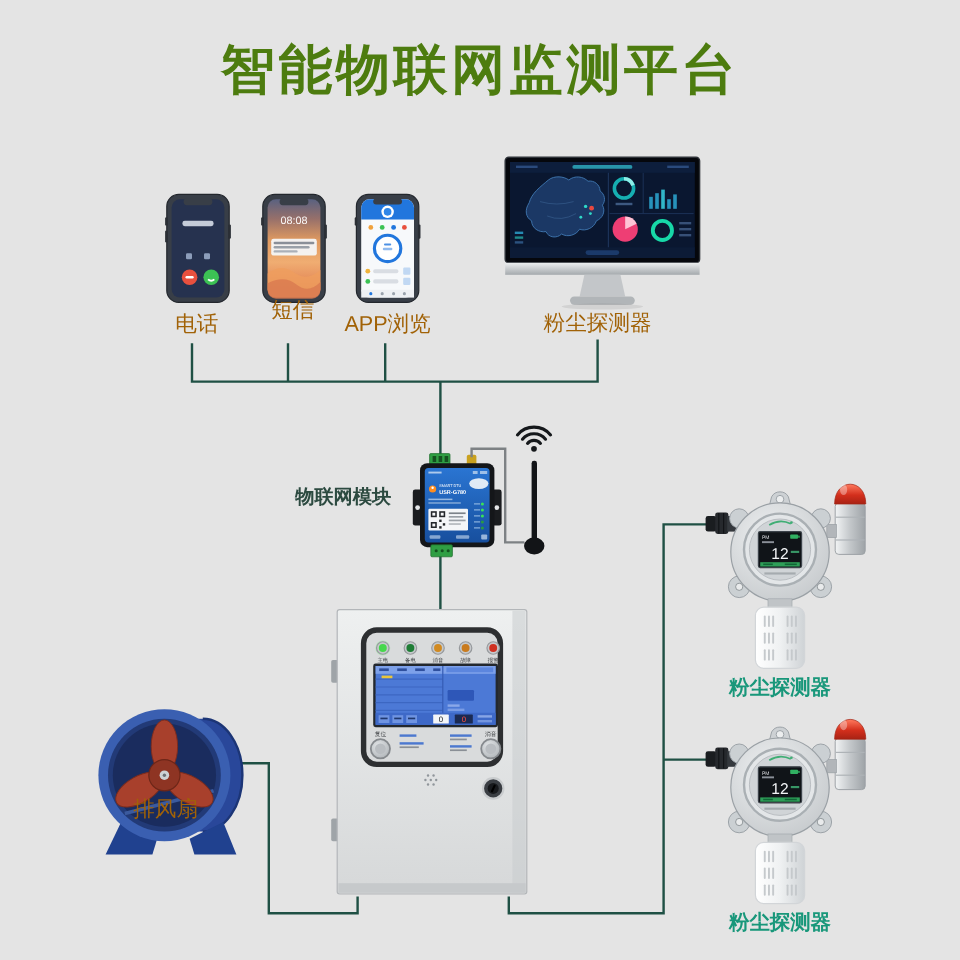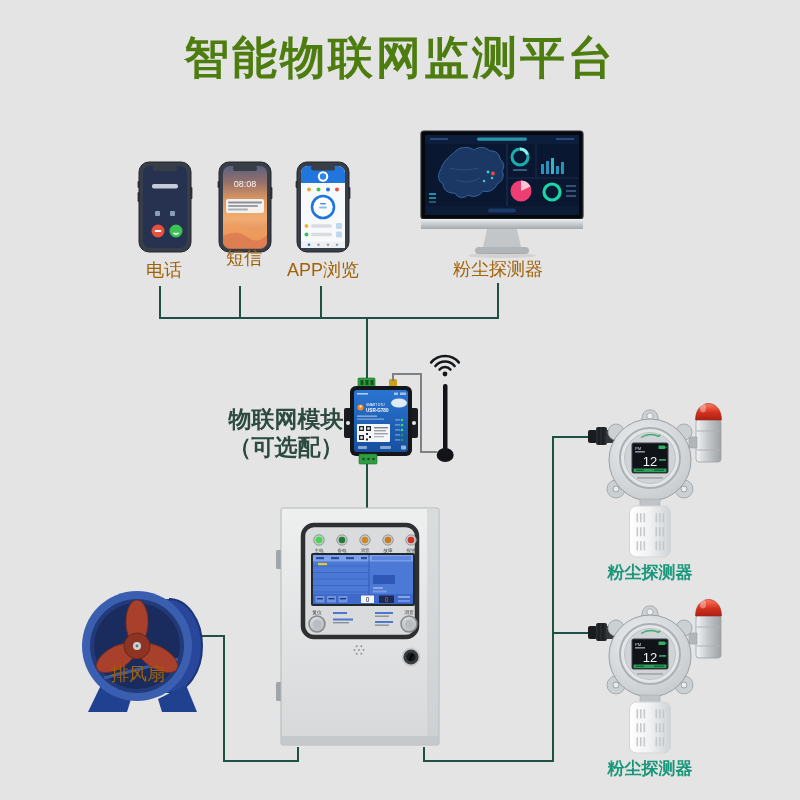--- a/index.html
+++ b/index.html
@@ -7,21 +7,21 @@
          font-family:"Liberation Sans",sans-serif;}
   .stage svg{position:absolute;left:0;top:0;}
   svg text{font-family:"Liberation Sans",sans-serif;}
   .title{position:absolute;left:400px;top:28px;transform:translateX(-50%);
          font-size:45px;font-weight:bold;color:#4d7c0f;letter-spacing:3px;white-space:nowrap;}
   .subtitle{position:absolute;left:400px;top:84px;transform:translateX(-50%);
          font-size:21px;color:#4f4f4f;white-space:nowrap;}
   .glabel{position:absolute;transform:translateX(-50%);color:#a16207;
          font-size:18px;font-weight:normal;white-space:nowrap;}
   .mlabel{position:absolute;transform:translateX(-50%);color:#2c4a40;
-         font-size:23px;font-weight:bold;white-space:nowrap;}
+         font-size:16px;font-weight:bold;white-space:nowrap;}
   .svglabel{fill:#18977a;font-size:17px;font-weight:bold;text-anchor:middle;}
 </style>
 </head>
 <body>
 
 <div class="stage">
 
 <svg width="800" height="800" viewBox="0 0 800 800">
   <defs>
     <linearGradient id="metalV" x1="0" y1="0" x2="1" y2="0">
@@ -426,16 +426,15 @@
   <use href="#det1g" transform="translate(0,196)"></use>
 </svg>
 
 <div class="title">智能物联网监测平台</div>
 
 <div class="glabel" style="left:164px;top:258px">电话</div>
 <div class="glabel" style="left:244px;top:246px">短信</div>
 <div class="glabel" style="left:323px;top:258px">APP浏览</div>
 <div class="glabel" style="left:498px;top:257px">粉尘探测器</div>
 <div class="mlabel" style="left:286px;top:404px">物联网模块</div>
-<div class="mlabel" style="left:286px;top:432px">（可选配）</div>
 <div class="glabel" style="left:138px;top:662px">排风扇</div>
 
 </div>
 
 </body></html>

